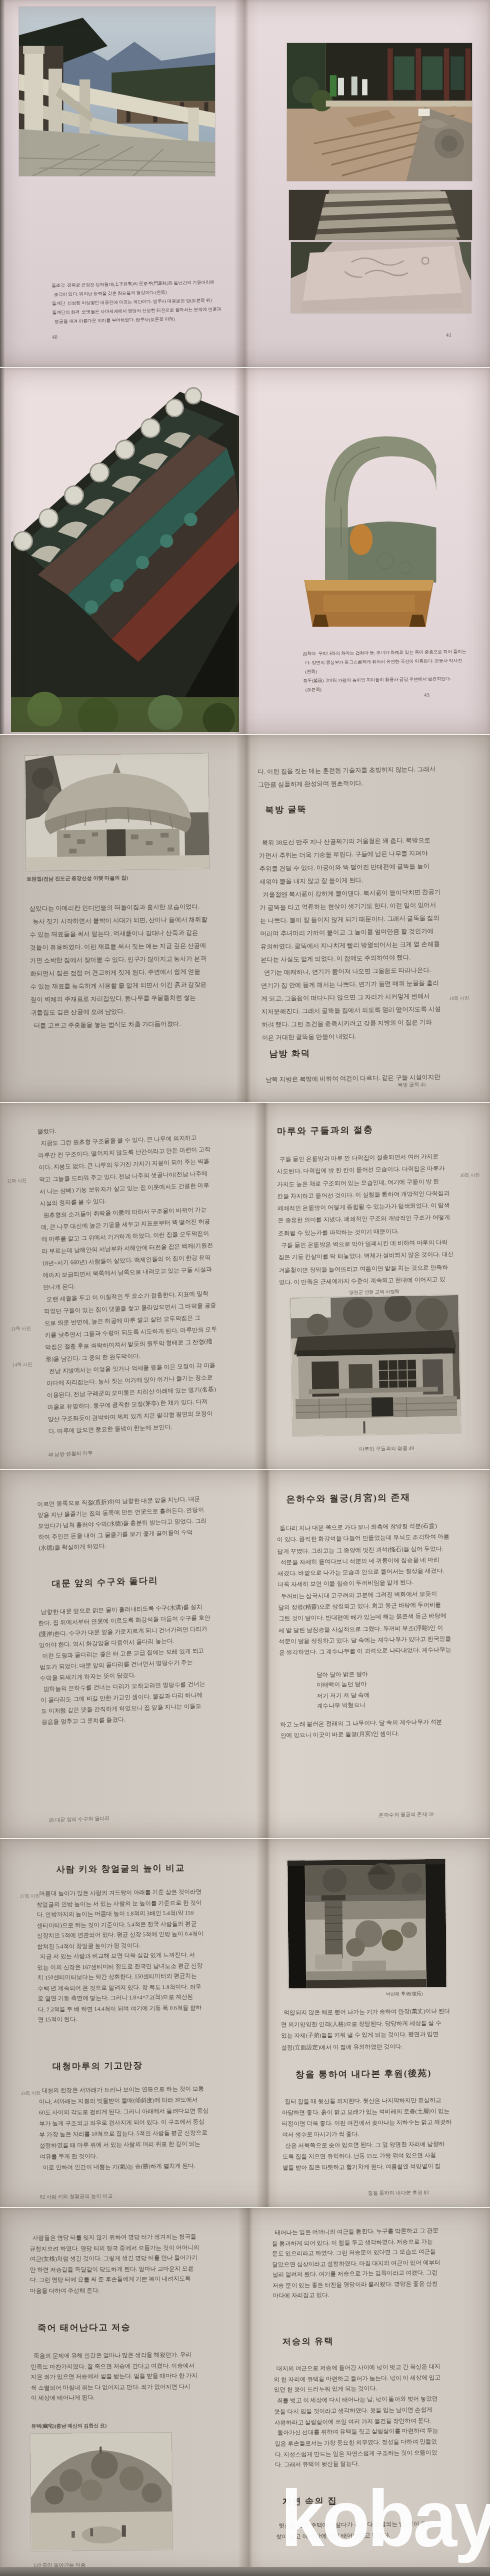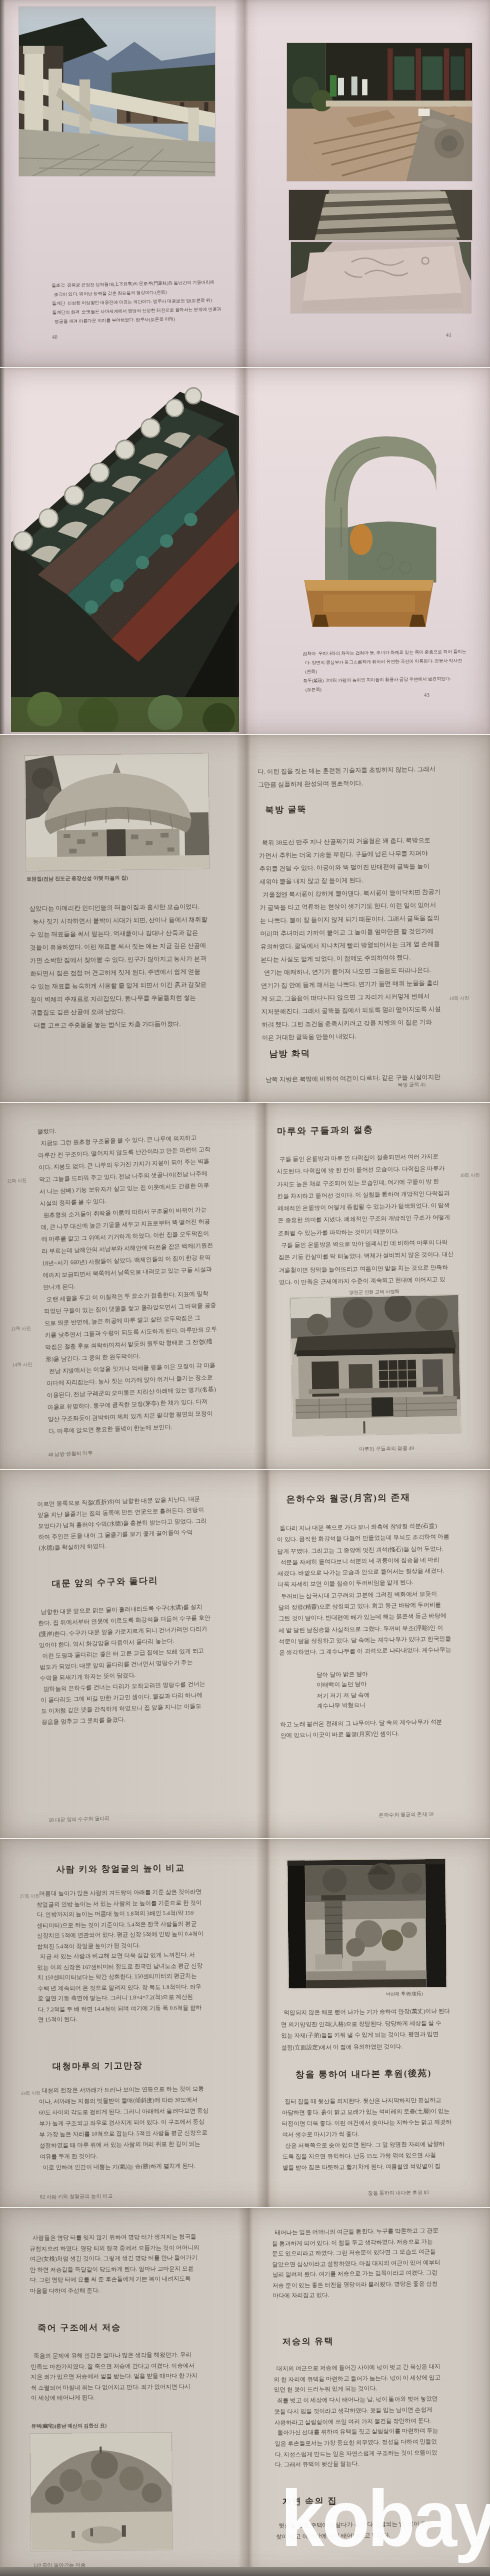--- a/index.html
+++ b/index.html
@@ -557,21 +557,21 @@
   <div class="sec" style="top:2207px;height:369px;background:linear-gradient(90deg,#c7c0b8,#cfc8c0 48%,#d4cdc5 58%,#cfc8c0);border-top:1.3px solid #f4f1ec;">
     <div class="inner" style="transform:rotate(-0.5deg);">
       <div class="blk" style="left:31px;top:23px;width:201px;font-size:5.8px;line-height:10.5px;">
           <span class="ln">  사람들은 명당 터를 잊지 않기 위하여 명당 터가 생겨지는 형국을</span>
           <span class="ln">규정지으려 하였다. 명당 터의 형국 중에서 으뜸가는 것이 어머니의</span>
           <span class="ln">여근(女根)처럼 생긴 것이다. 그렇게 생긴 명당 터를 만나 들어가기</span>
           <span class="ln">만 하면 저승길을 득달같이 당도하게 된다. 얼마나 고마운지 모른</span>
           <span class="ln">다. 그런 명당 터에 묘를 써 준 후손들에게 기쁜 복이 내려지도록</span>
           <span class="ln">마음을 다하여 주선해 준다.</span>
         </div>
-      <div class="h" style="left:38px;top:113px;font-size:8.7px;">죽어 구조에서 저승</div>
+      <div class="h" style="left:38px;top:113px;font-size:8.7px;">죽어 태어난다고 저승</div>
       <div class="blk" style="left:31px;top:141px;width:201px;font-size:5.8px;line-height:10.6px;">
           <span class="ln">  죽음의 문제에 유해 인간은 얼마나 많은 생각을 해왔던가. 우리</span>
           <span class="ln">민족도 마찬가지였다. 잘 죽으면 저승에 간다고 여겼다. 이승에서</span>
           <span class="ln">지은 죄가 있으면 저승에서 벌을 받는다. 벌을 받을 때마다 한 가지</span>
           <span class="ln">씩 소멸되어 마침내 죄는 다 없어지고 만다. 죄가 없어지면 다시</span>
           <span class="ln">이 세상에 태어나게 된다.</span>
         </div>
       <div class="cap capb" style="left:31px;top:213px;font-size:5px;">유택(幽宅)(충남 예산의 김한신 묘)</div>
       <div class="photo" style="left:29.5px;top:224px;width:141px;height:117px;">
         <svg width="141" height="117" viewBox="0 0 210 175" preserveAspectRatio="none">

